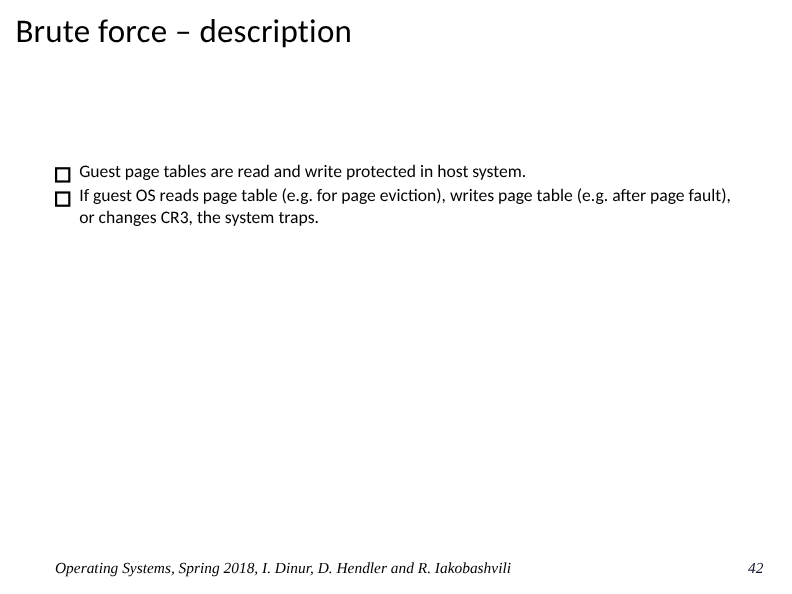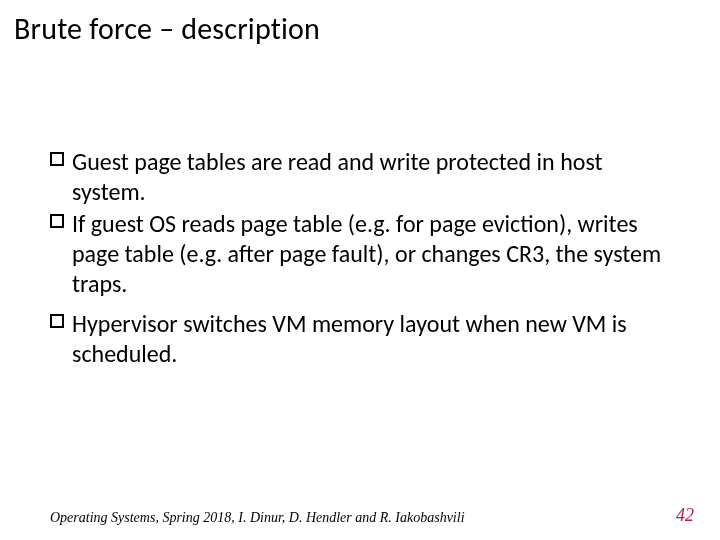--- a/index.html
+++ b/index.html
@@ -38,21 +38,21 @@
       margin-right: 8px;
     }
     .square.small {
       width: 11px;
       height: 11px;
       border-width: 1.5px;
       margin-top: 5px;
       margin-right: 7px;
     }
     .bullet-text {
-      font-size: 24px;
+      font-size: 16px;
       line-height: 1.25;
     }
     .bullet-text.small {
       font-size: 16.5px;
       line-height: 1.3;
     }
     .spacer-top { height: 4px; }
     .footer {
       position: absolute;
       bottom: 14px;
@@ -60,22 +60,22 @@
       font-family: "Times New Roman", Times, serif;
       font-style: italic;
       font-size: 14px;
     }
     .pagenum {
       position: absolute;
       bottom: 14px;
       right: 26px;
       font-family: "Times New Roman", Times, serif;
       font-style: italic;
-      font-size: 18px;
-      color: #be185d;
+      font-size: 14px;
+      color: #0f172a;
     }
   </style>
 </head>
 <body>
 
 <div class="title">Brute force – description</div>
 
 <div class="content">
 
   <div class="bullet-row">
@@ -88,21 +88,17 @@
     <div class="bullet-text">If guest OS reads page table (e.g. for page eviction), writes page table (e.g. after page fault), or changes CR3, the system traps.</div>
   </div>
 
 
   <div class="spacer-top"></div>
 
 
 
   <div class="spacer-top"></div>
 
-  <div class="bullet-row">
-    <div class="square"></div>
-    <div class="bullet-text">Hypervisor switches VM memory layout when new VM is scheduled.</div>
-  </div>
 
 </div>
 
 <div class="footer">Operating Systems, Spring 2018, I. Dinur, D. Hendler and R. Iakobashvili</div>
 <div class="pagenum">42</div>
 
 </body></html>

